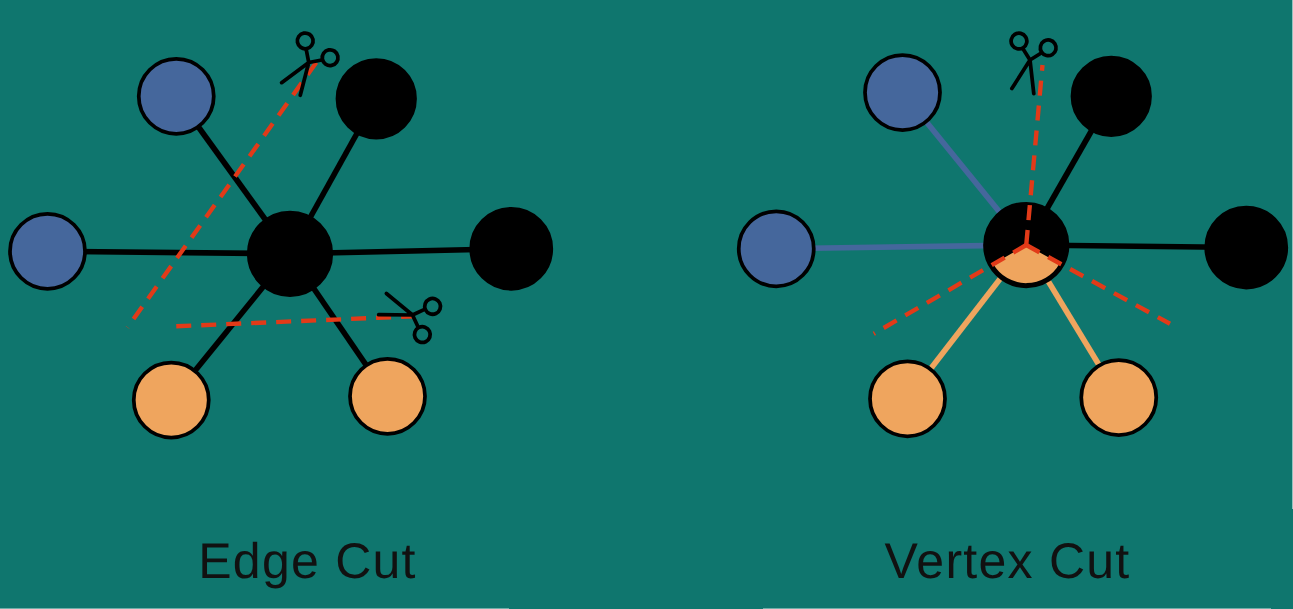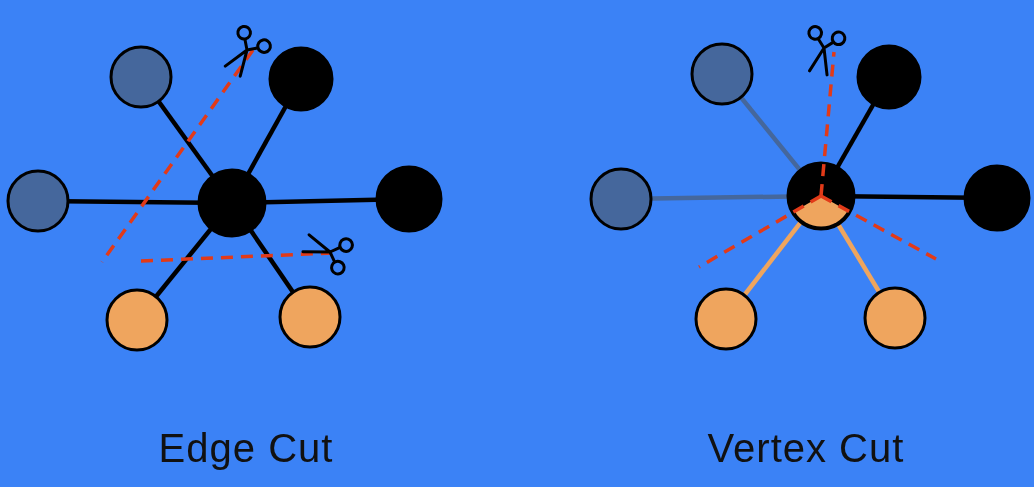--- a/index.html
+++ b/index.html
@@ -4,21 +4,21 @@
 <style>
   html, body {
     margin: 0;
     padding: 0;
     background: #ffffff;
   }
   .figure-wrap {
     position: relative;
     width: 1034px;
     height: 487px;
-    background: #3b82f6;
+    background: #0f766e;
     overflow: hidden;
   }
   svg {
     display: block;
   }
   .caption {
     font-family: "Liberation Sans", sans-serif;
     font-size: 40px;
     fill: #111111;
     letter-spacing: 1px;

